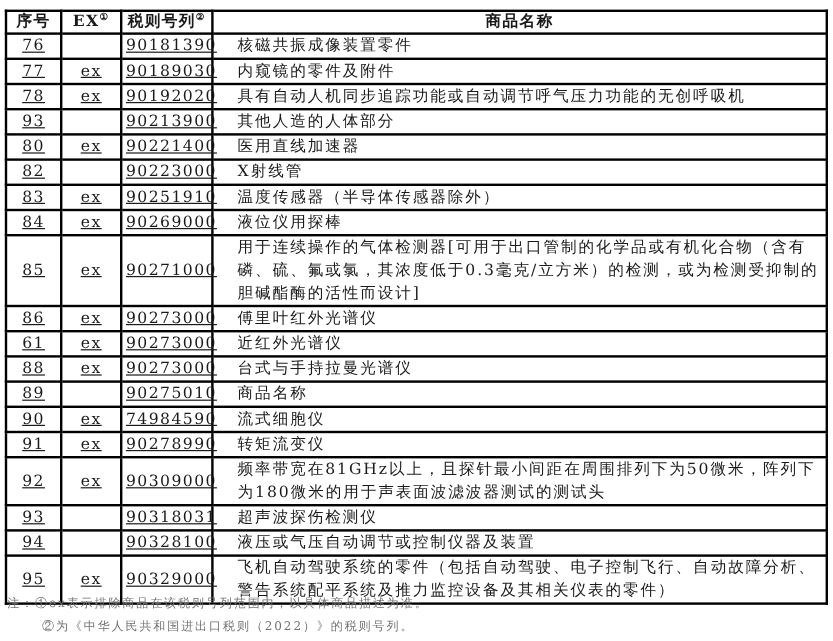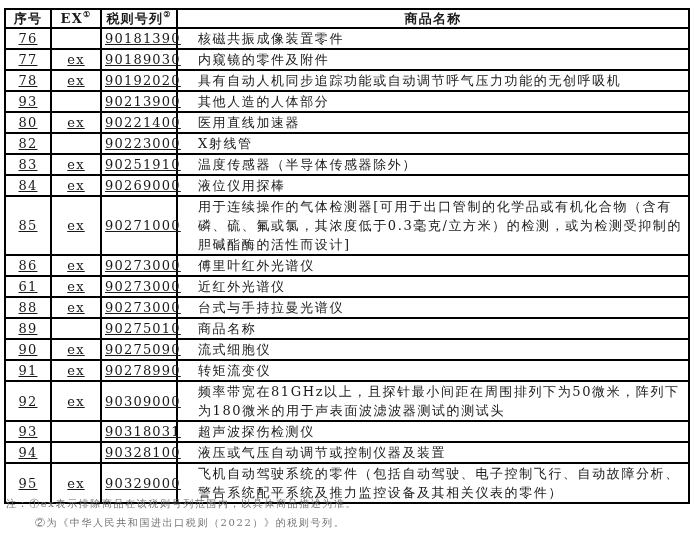--- a/index.html
+++ b/index.html
@@ -110,21 +110,21 @@
         </tr>
         <tr>
           <td class="c">89</td>
           <td class="c"></td>
           <td class="c">90275010</td>
           <td class="name">商品名称</td>
         </tr>
         <tr>
           <td class="c">90</td>
           <td class="c">ex</td>
-          <td class="c">90275090</td>
+          <td class="c">74984590</td>
           <td class="name">流式细胞仪</td>
         </tr>
         <tr>
           <td class="c">91</td>
           <td class="c">ex</td>
           <td class="c">90278990</td>
           <td class="name">转矩流变仪</td>
         </tr>
         <tr>
           <td class="c">92</td>

